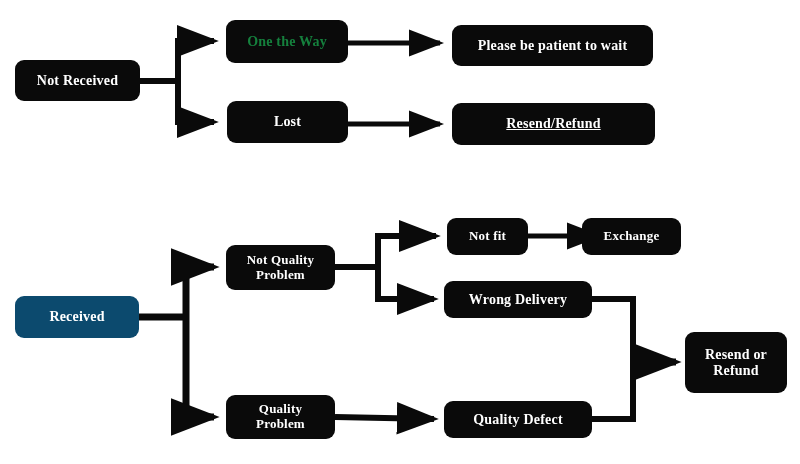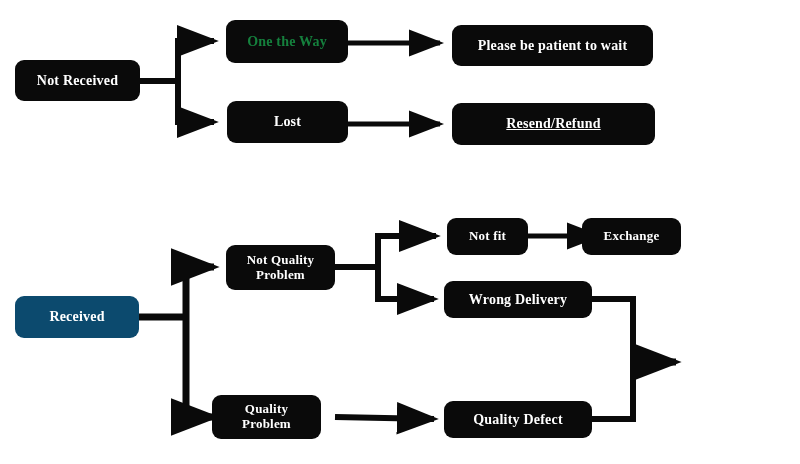--- a/index.html
+++ b/index.html
@@ -95,30 +95,34 @@
   <div class="node" style="left: 452px; top: 103px; width: 203px; height: 42px; font-size: 14px; background: rgb(10, 10, 10); color: rgb(255, 255, 255); text-decoration: underline;">
     <span class="node-label">Resend/Refund</span>
   </div>
   <div class="node" style="left: 15px; top: 296px; width: 124px; height: 42px; font-size: 14px; background: #0c4a6e; color: rgb(255, 255, 255);">
     <span class="node-label">Received</span>
   </div>
   <div class="node" style="left: 226px; top: 245px; width: 109px; height: 45px; font-size: 13px; background: rgb(10, 10, 10); color: rgb(255, 255, 255);">
     <span class="node-label">Not Quality
 Problem</span>
   </div>
-  <div class="node" style="left: 212px; top: 395px; width: 109px; height: 44px; font-size: 13px; background: rgb(10, 10, 10); color: rgb(255, 255, 255);">
+  <div class="node" style="left: 226px; top: 395px; width: 109px; height: 44px; font-size: 13px; background: rgb(10, 10, 10); color: rgb(255, 255, 255);">
     <span class="node-label">Quality
 Problem</span>
   </div>
   <div class="node" style="left: 447px; top: 218px; width: 81px; height: 37px; font-size: 13px; background: rgb(10, 10, 10); color: rgb(255, 255, 255);">
     <span class="node-label">Not fit</span>
   </div>
   <div class="node" style="left: 582px; top: 218px; width: 99px; height: 37px; font-size: 13px; background: rgb(10, 10, 10); color: rgb(255, 255, 255);">
     <span class="node-label">Exchange</span>
   </div>
   <div class="node" style="left: 444px; top: 281px; width: 148px; height: 37px; font-size: 14px; background: rgb(10, 10, 10); color: rgb(255, 255, 255);">
     <span class="node-label">Wrong Delivery</span>
   </div>
   <div class="node" style="left: 444px; top: 401px; width: 148px; height: 37px; font-size: 14px; background: rgb(10, 10, 10); color: rgb(255, 255, 255);">
     <span class="node-label">Quality Defect</span>
   </div>
+  <div class="node" style="left: 685px; top: 332px; width: 102px; height: 61px; font-size: 14px; background: rgb(10, 10, 10); color: rgb(255, 255, 255);">
+    <span class="node-label">Resend or
+Refund</span>
+  </div>
 
 </div>
 
 </body></html>

